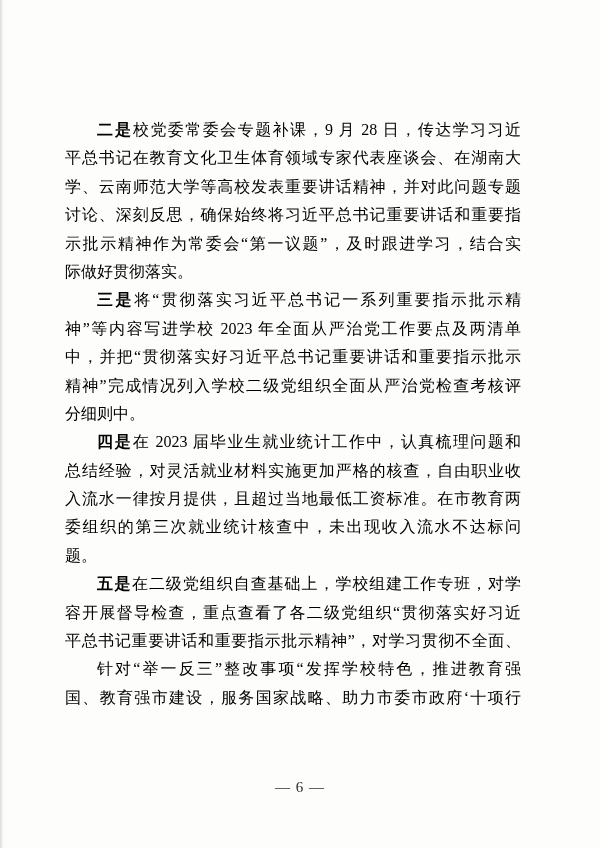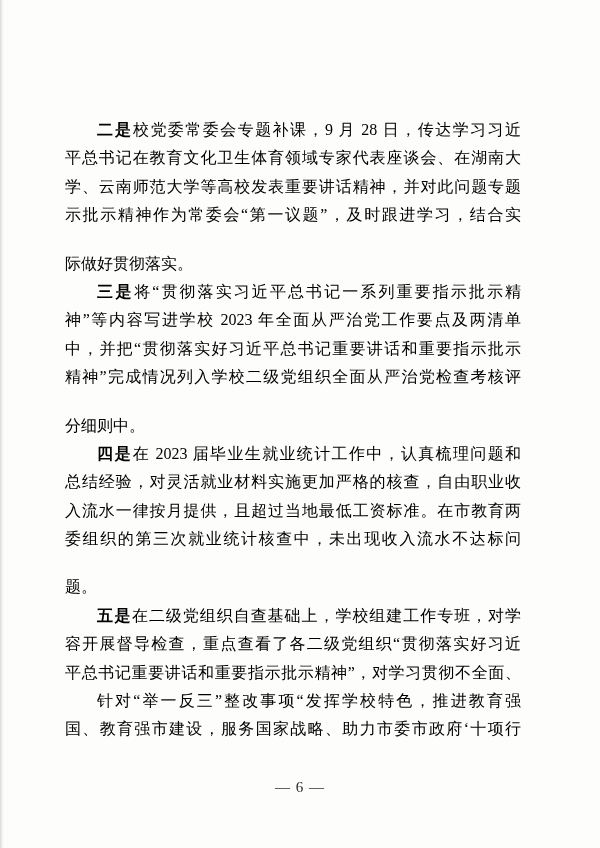--- a/index.html
+++ b/index.html
@@ -24,41 +24,42 @@
   .line {
     font-size: 16px;
     line-height: 28.4px;
     height: 28.4px;
     white-space: nowrap;
     text-align: justify;
     text-align-last: justify;
     letter-spacing: 0;
   }
   .line.first { text-indent: 2em; }
-  .line.short { text-align-last: left; white-space: normal; margin-top: 20px; }
+  .line.short { text-align-last: left; white-space: normal; }
   .line b { font-weight: 700; letter-spacing: 0.5px; }
   .page-number {
     position: absolute;
     left: 0; top: 779px;
     width: 600px;
     text-align: center;
     font-size: 15px;
     color: #2a2a2a;
     letter-spacing: 1px;
   }
 </style>
 </head>
 <body>
 
 <div class="scan-edge"></div>
 
 <div class="doc-body">
     <div class="line first"><b>二是</b>校党委常委会专题补课，9 月 28 日，传达学习习近</div>
     <div class="line">平总书记在教育文化卫生体育领域专家代表座谈会、在湖南大</div>
     <div class="line">学、云南师范大学等高校发表重要讲话精神，并对此问题专题</div>
+    <div class="line">讨论、深刻反思，确保始终将习近平总书记重要讲话和重要指</div>
     <div class="line">示批示精神作为常委会“第一议题”，及时跟进学习，结合实</div>
     <div class="line short">际做好贯彻落实。</div>
     <div class="line first"><b>三是</b>将“贯彻落实习近平总书记一系列重要指示批示精</div>
     <div class="line">神”等内容写进学校 2023 年全面从严治党工作要点及两清单</div>
     <div class="line">中，并把“贯彻落实好习近平总书记重要讲话和重要指示批示</div>
     <div class="line">精神”完成情况列入学校二级党组织全面从严治党检查考核评</div>
     <div class="line short">分细则中。</div>
     <div class="line first"><b>四是</b>在 2023 届毕业生就业统计工作中，认真梳理问题和</div>
     <div class="line">总结经验，对灵活就业材料实施更加严格的核查，自由职业收</div>
     <div class="line">入流水一律按月提供，且超过当地最低工资标准。在市教育两</div>

